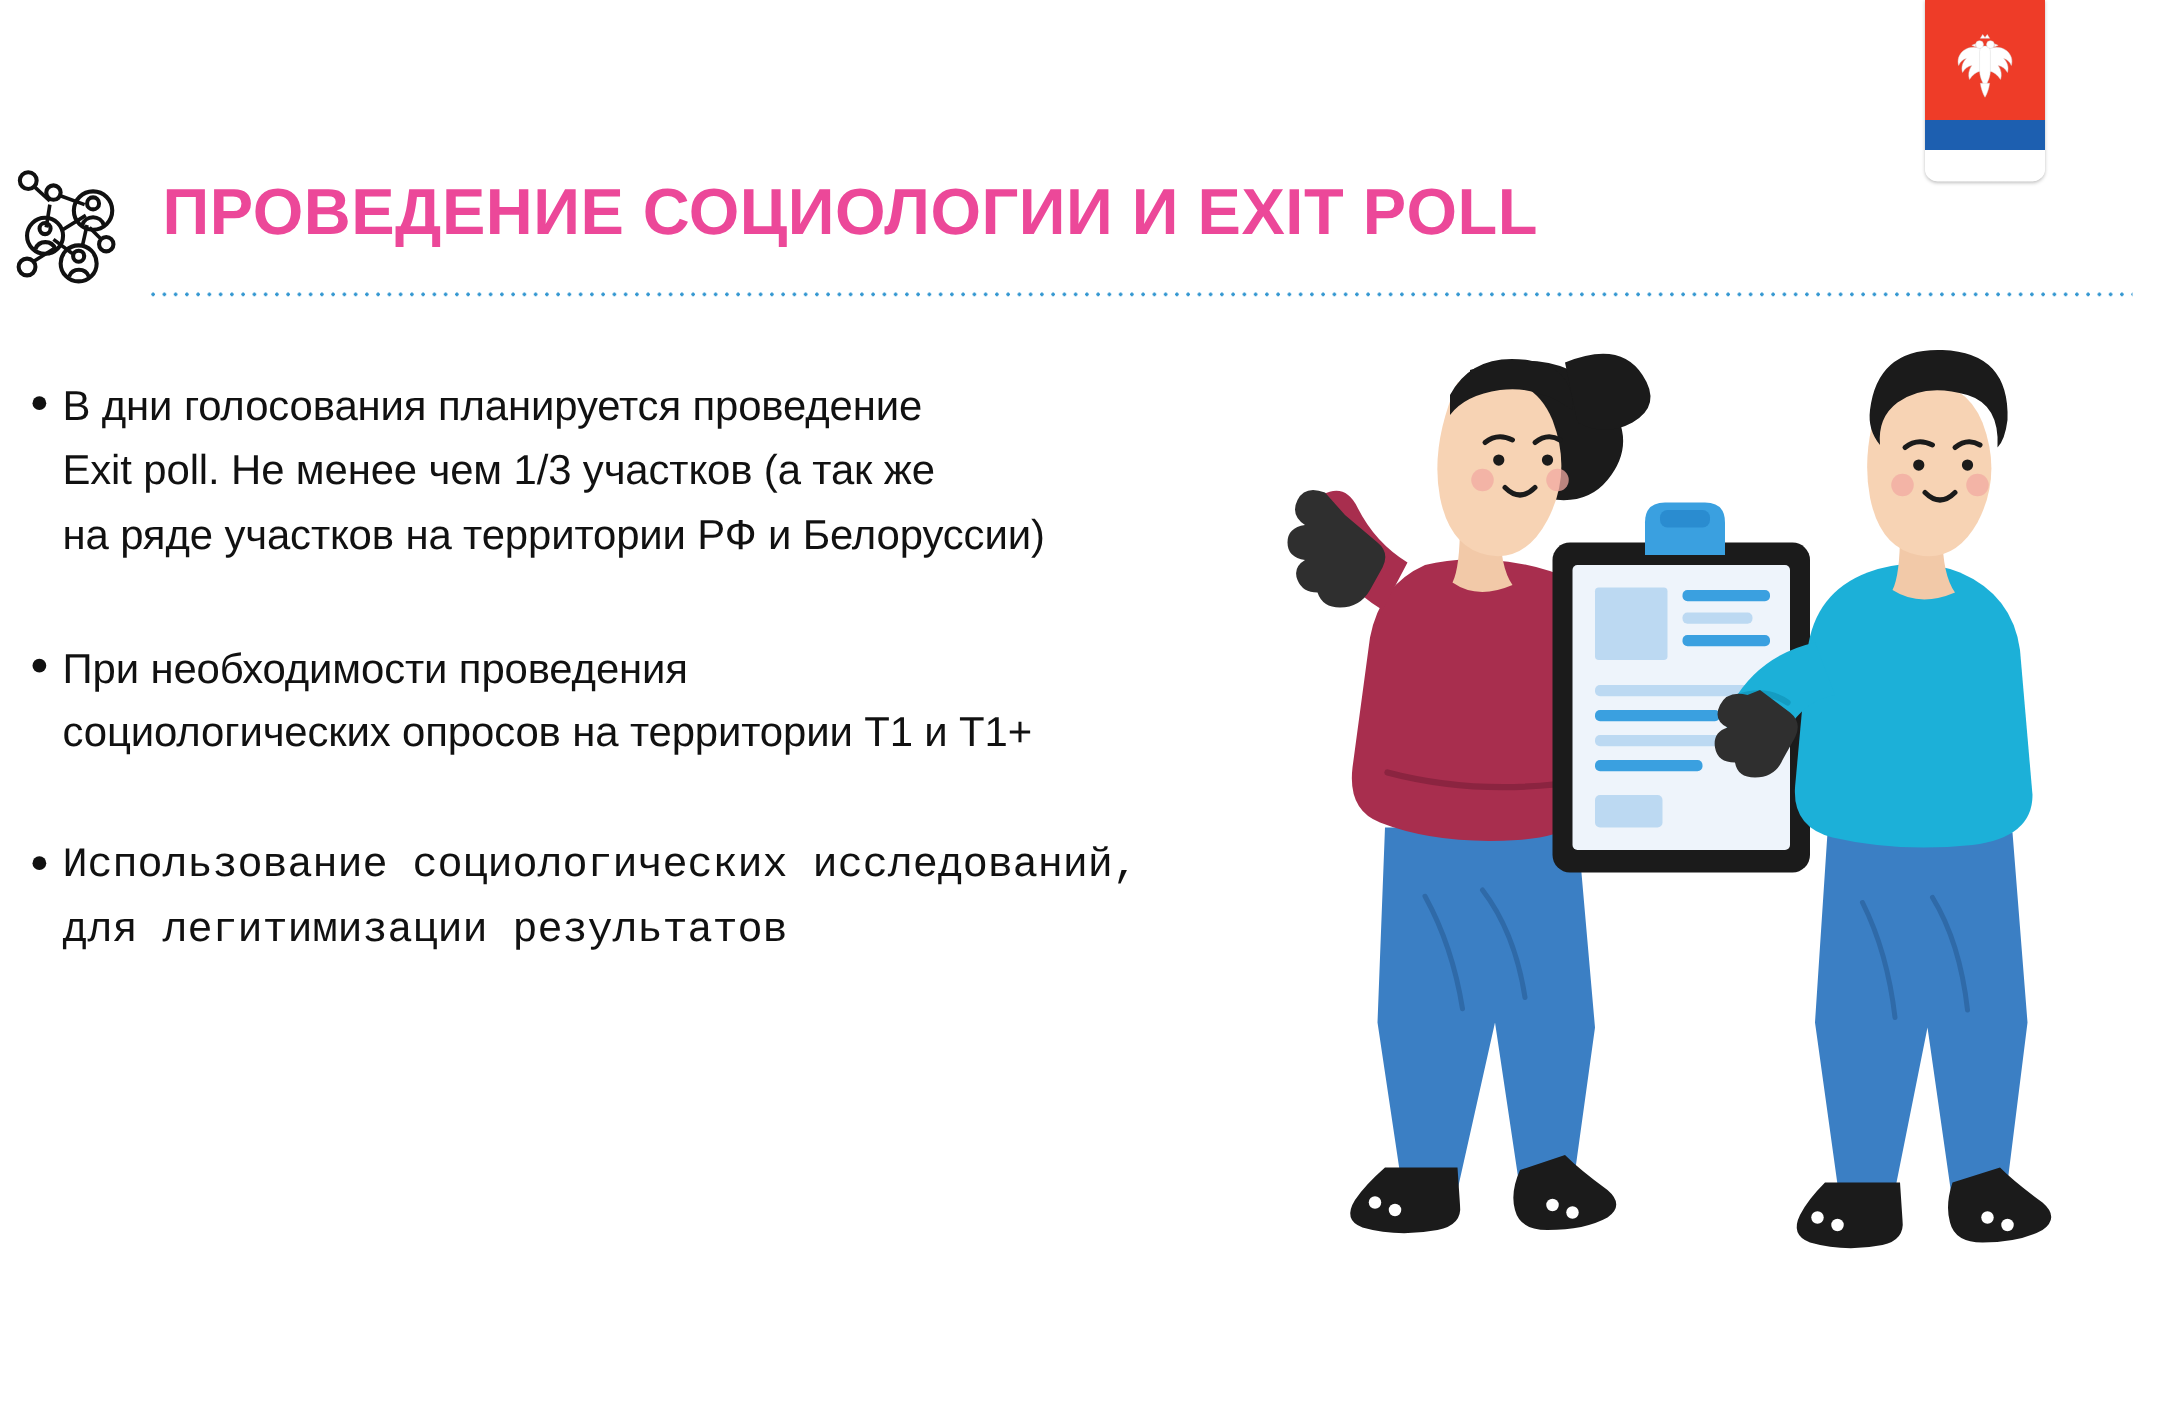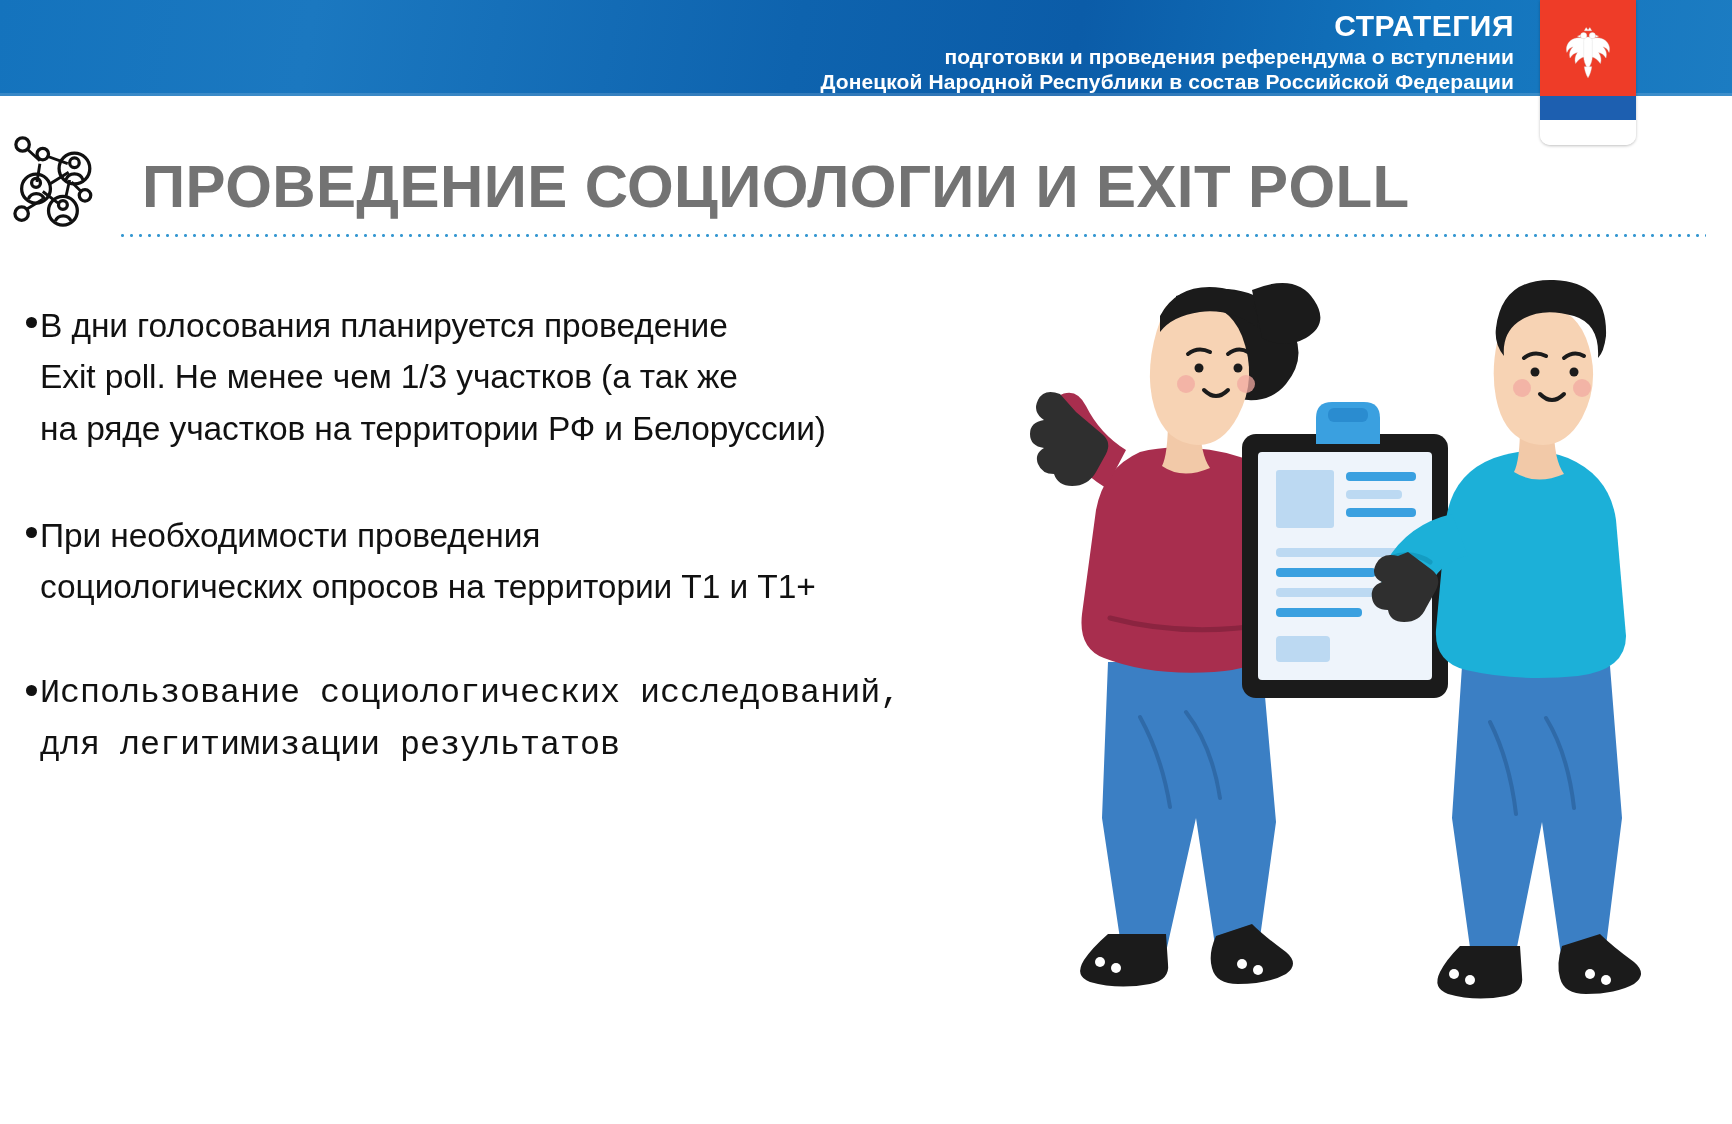--- a/index.html
+++ b/index.html
@@ -110,26 +110,26 @@
     position: absolute;
     left: 8px;
     top: 6px;
     width: 106px;
     height: 96px;
   }
   .page-title {
     position: absolute;
     left: 130px;
     top: 14px;
-    font-size: 60px;
+    font-size: 52px;
     font-weight: 700;
-    color: #737373;
+    color: #ec4899;
     letter-spacing: 0.4px;
     white-space: nowrap;
-    margin: 12px;
+    margin: 0;
   }
   .title-rule {
     position: absolute;
     left: 118px;
     top: 108px;
     width: 1588px;
     height: 3px;
     background-image: radial-gradient(circle, #2b93cf 0px, #2b93cf 1.3px, rgba(255,255,255,0) 1.6px);
     background-size: 9px 3px;
     background-repeat: repeat-x;
@@ -141,21 +141,21 @@
     position: absolute;
     left: 0;
     top: 300px;
     width: 1060px;
     margin: 0;
     padding: 0;
     list-style: none;
   }
   .bullet {
     position: relative;
-    padding-left: 40px;
+    padding-left: 50px;
     margin-bottom: 56px;
   }
   .bullet:last-child { margin-bottom: 0; font-family: Liberation Mono, monospace; }
   .bullet-dot {
     position: absolute;
     left: 26px;
     top: 17px;
     width: 11px;
     height: 11px;
     border-radius: 50%;
@@ -178,27 +178,20 @@
     top: 262px;
     width: 740px;
     height: 760px;
   }
 </style>
 </head>
 <body>
 
 <div class="slide">
 
-  <div class="header-band">
-    <div class="header-text">
-      <div class="header-title">СТРАТЕГИЯ</div>
-      <div class="header-sub1">подготовки и проведения референдума о вступлении</div>
-      <div class="header-sub2">Донецкой Народной Республики в состав Российской Федерации</div>
-    </div>
-  </div>
 
   <div class="emblem-wrap">
     <div class="emblem-flag">
       <svg class="emblem-eagle" viewBox="0 0 100 100" aria-hidden="true">
         <g fill="#ffffff" stroke="#d8d8d8" stroke-width="0.6">
 
           <path d="M50 30 C40 24 30 24 22 30 C16 35 14 42 16 49 C18 44 22 41 26 40 C21 45 19 51 21 58 C24 53 28 50 33 49 C29 55 28 61 30 67 C34 61 39 57 45 56 Z"></path>
 
           <path d="M50 30 C60 24 70 24 78 30 C84 35 86 42 84 49 C82 44 78 41 74 40 C79 45 81 51 79 58 C76 53 72 50 67 49 C71 55 72 61 70 67 C66 61 61 57 55 56 Z"></path>
 

